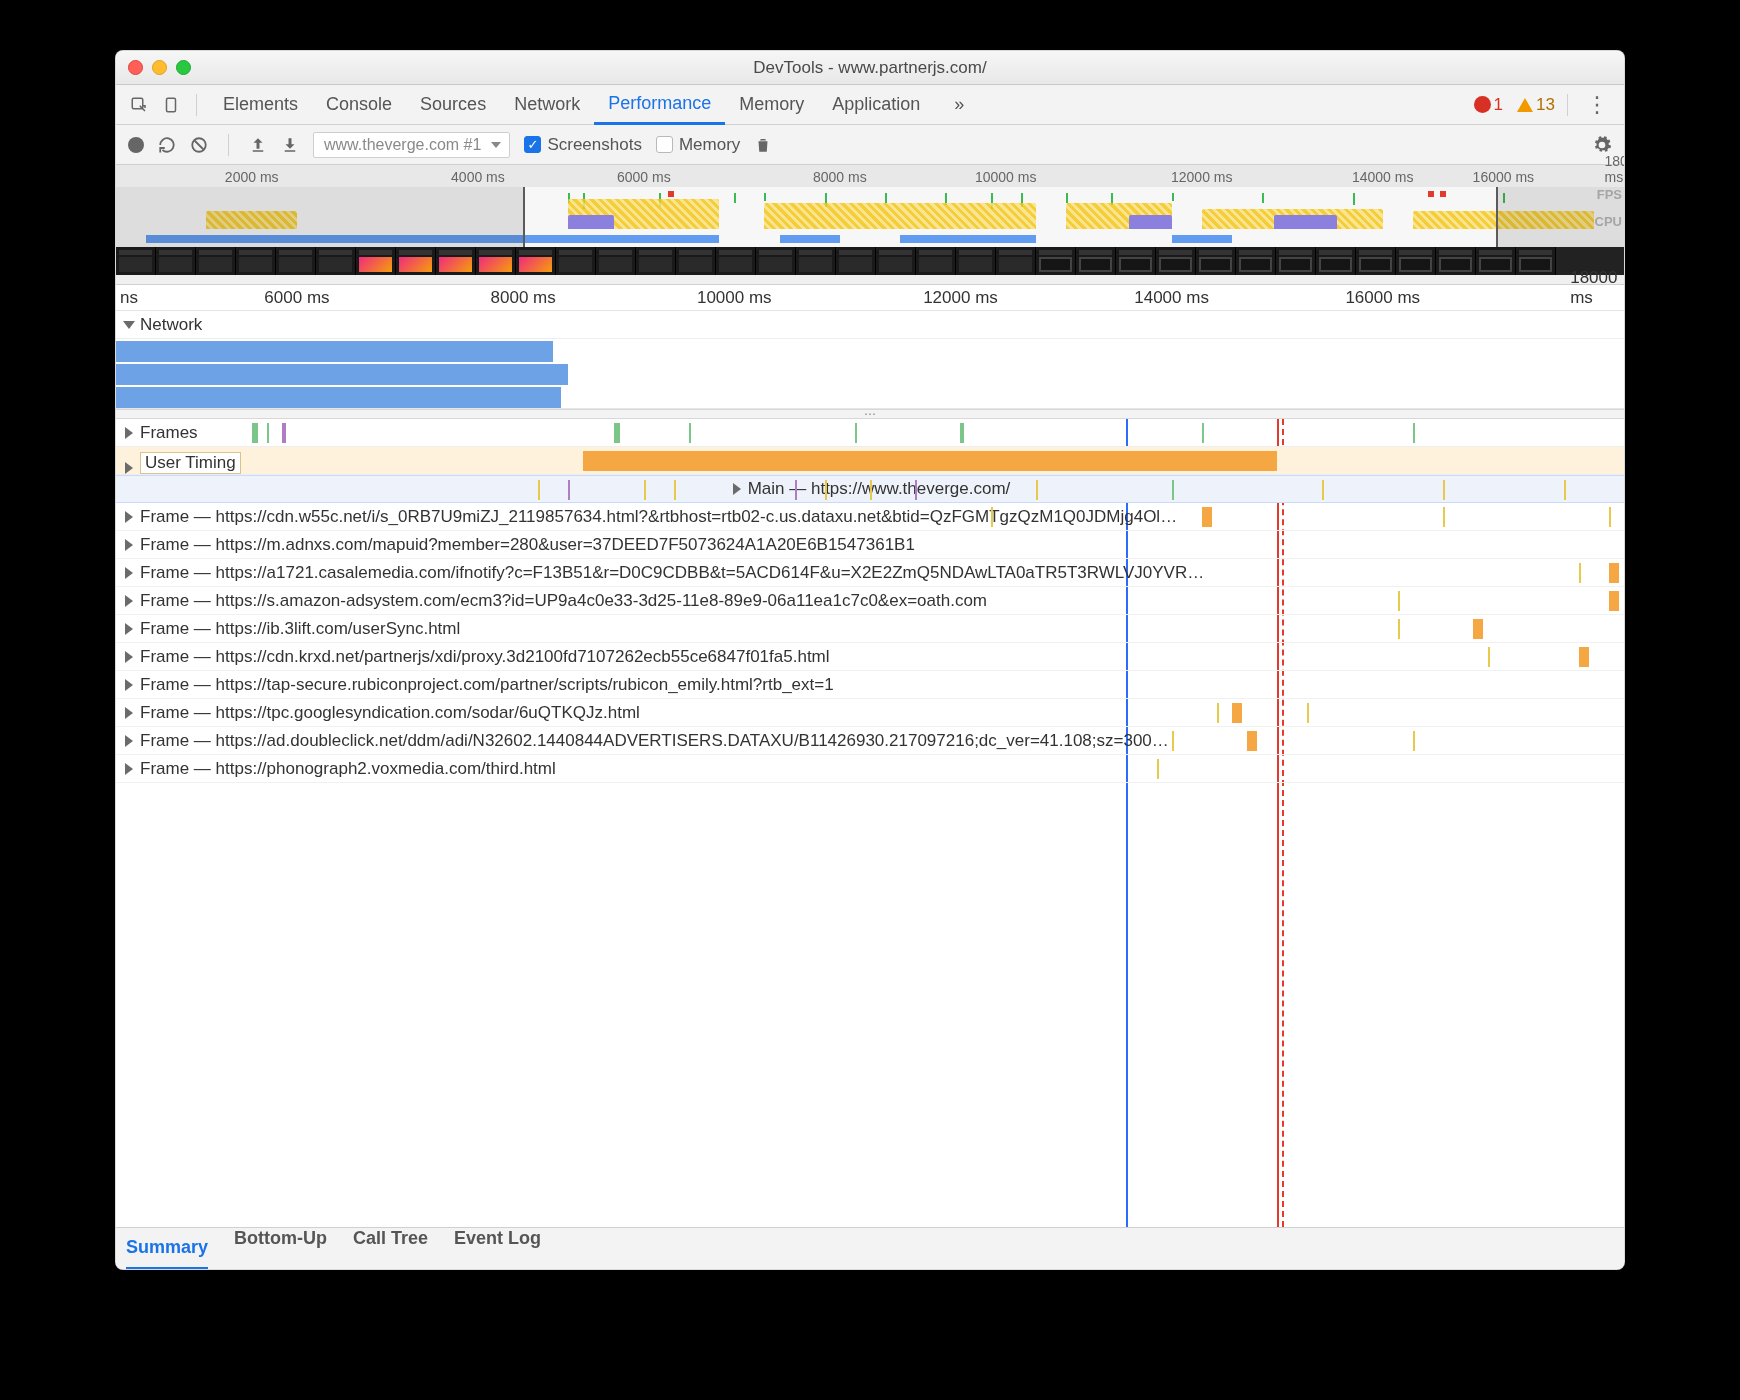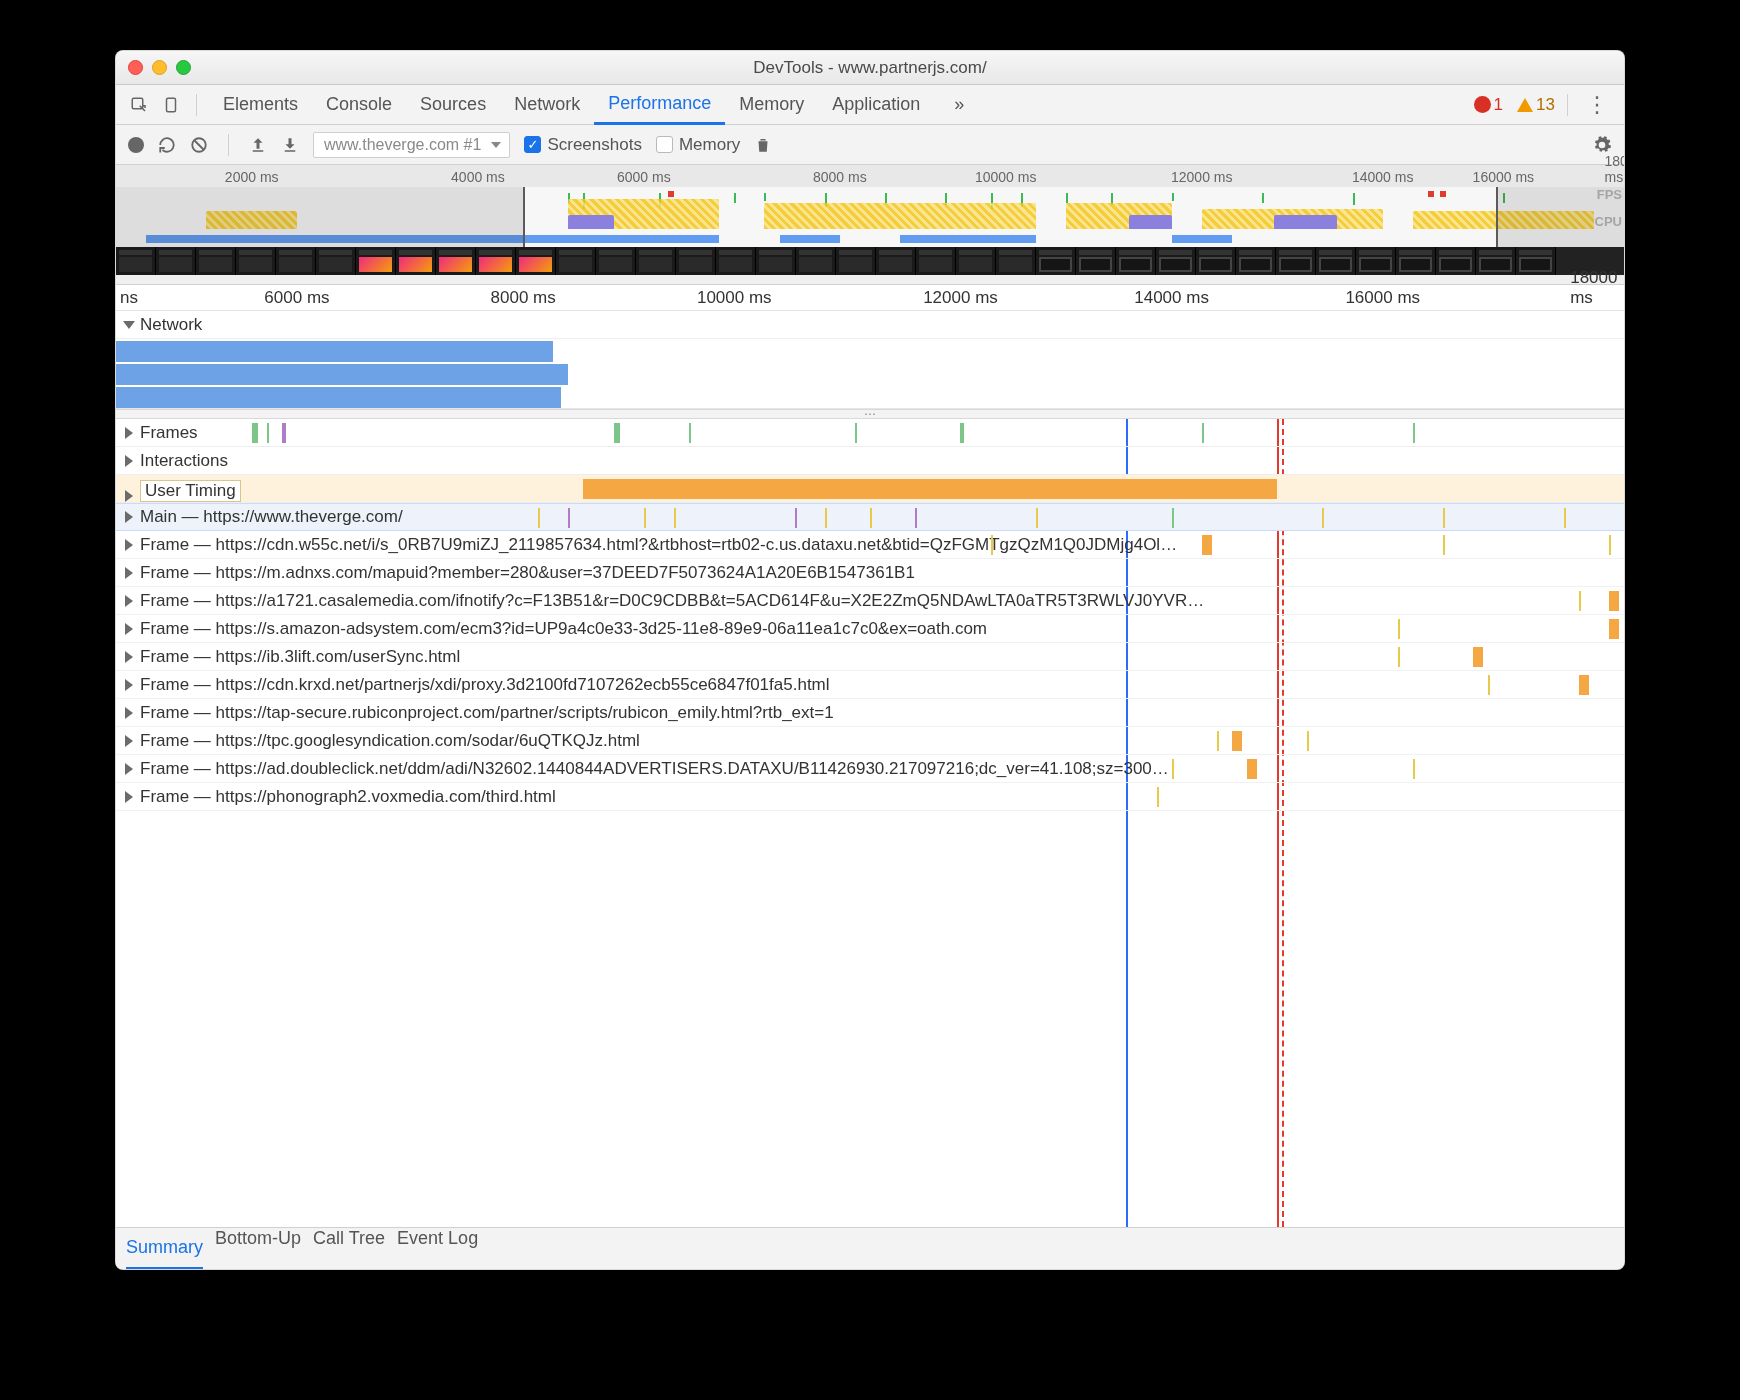--- a/index.html
+++ b/index.html
@@ -68,21 +68,21 @@
 .section-row { height:28px; border-bottom:1px solid #eee; display:flex; align-items:center; font-size:17px; color:#333; position:relative; }
 .disclosure { width:14px; display:inline-flex; justify-content:center; color:#666; margin:0 4px 0 6px; }
 .tri-right::before { content:""; display:inline-block; border-top:6px solid transparent; border-bottom:6px solid transparent; border-left:8px solid #6b6b6b; }
 .tri-down::before { content:""; display:inline-block; border-left:6px solid transparent; border-right:6px solid transparent; border-top:8px solid #6b6b6b; }
 .net-lane { height:70px; border-bottom:1px solid #e5e5e5; position:relative; }
 .net-block { position:absolute; left:0; height:21px; background:#6ea2e6; }
 .divider { height:10px; background:#f3f3f3; border-top:1px solid #d8d8d8; border-bottom:1px solid #d8d8d8; text-align:center; color:#888; font-size:12px; line-height:9px; }
 .track-label { padding-right:6px; white-space:nowrap; }
 .ut-bar { position:absolute; top:4px; height:20px; background:#f4a742; }
 .ut-row { background:#fff2dc;align-items:flex-end; }
-.main-row { background:#eef3fb; border-top:1px solid #cadafa; border-bottom:1px solid #cadafa; }
+.main-row { background:#eef3fb; border-top:1px solid #cadafa; border-bottom:1px solid #cadafa;justify-content:center; }
 .list-row { height:28px; display:flex; align-items:center; border-bottom:1px solid #f1f1f1; font-size:17px; color:#333; white-space:nowrap; overflow:hidden; position:relative; }
 .mark { position:absolute; top:4px; width:2px; height:20px; background:#e7c94b; }
 .mark.p { background:#b07cc6; }
 .mark.g { background:#7cc68a; }
 .mark.o { background:#f4a742; width:10px; }
 .vline { position:absolute; top:0; bottom:0; width:2px; }
 .vline.blue { background:#2b6cff; }
 .vline.red { background:#e23b2e; }
 .vline.red-dash { width:0; border-left:2px dashed #e23b2e; }
 
@@ -336,24 +336,20 @@
       <span class="mark g" style="left:9%;width:6px;"></span>
         <span class="mark g" style="left:10%;"></span>
       <span class="mark p" style="left:11%;width:4px;"></span>
       <span class="mark g" style="left:33%;width:6px;"></span>
         <span class="mark g" style="left:38%;"></span>
       <span class="mark g" style="left:49%;"></span>
         <span class="mark g" style="left:56%;width:4px;"></span>
       <span class="mark g" style="left:72%;"></span>
         <span class="mark g" style="left:86%;"></span>
     </div>
-    <div class="section-row">
-      <span class="disclosure tri-right"></span>
-      <span class="track-label">Interactions</span>
-    </div>
     <div class="section-row ut-row">
       <span class="disclosure tri-right"></span>
       <span class="track-label" style="background:#fff;border:1px solid #d9c38f;padding:0 4px;">User Timing</span>
       <div class="ut-bar" id="ut-bar" style="left: 31%; width: 46%;"></div>
     </div>
     <div class="section-row main-row">
       <span class="disclosure tri-right"></span>
       <span class="track-label">Main — https://www.theverge.com/</span>
       <span class="mark" style="left:28%;"></span>
         <span class="mark p" style="left:30%;"></span>
@@ -426,21 +422,21 @@
         </div>
         <div class="list-row">
           <span class="disclosure tri-right"></span>
           <span class="track-label">Frame — https://phonograph2.voxmedia.com/third.html</span>
           <span class="mark" style="left: 69%;"></span>
         </div>
       </div>
   </div>
 
   <div class="bottom-tabs">
-    <div id="btabs-holder" style="display:flex;gap:12px;">
+    <div id="btabs-holder" style="display:flex;gap:26px;font-weight:bold;">
         <div class="btab active">Summary</div>
         <div class="btab">Bottom-Up</div>
         <div class="btab">Call Tree</div>
         <div class="btab">Event Log</div>
       </div>
     <div class="status-area"></div>
   </div>
 
 </div>
 

